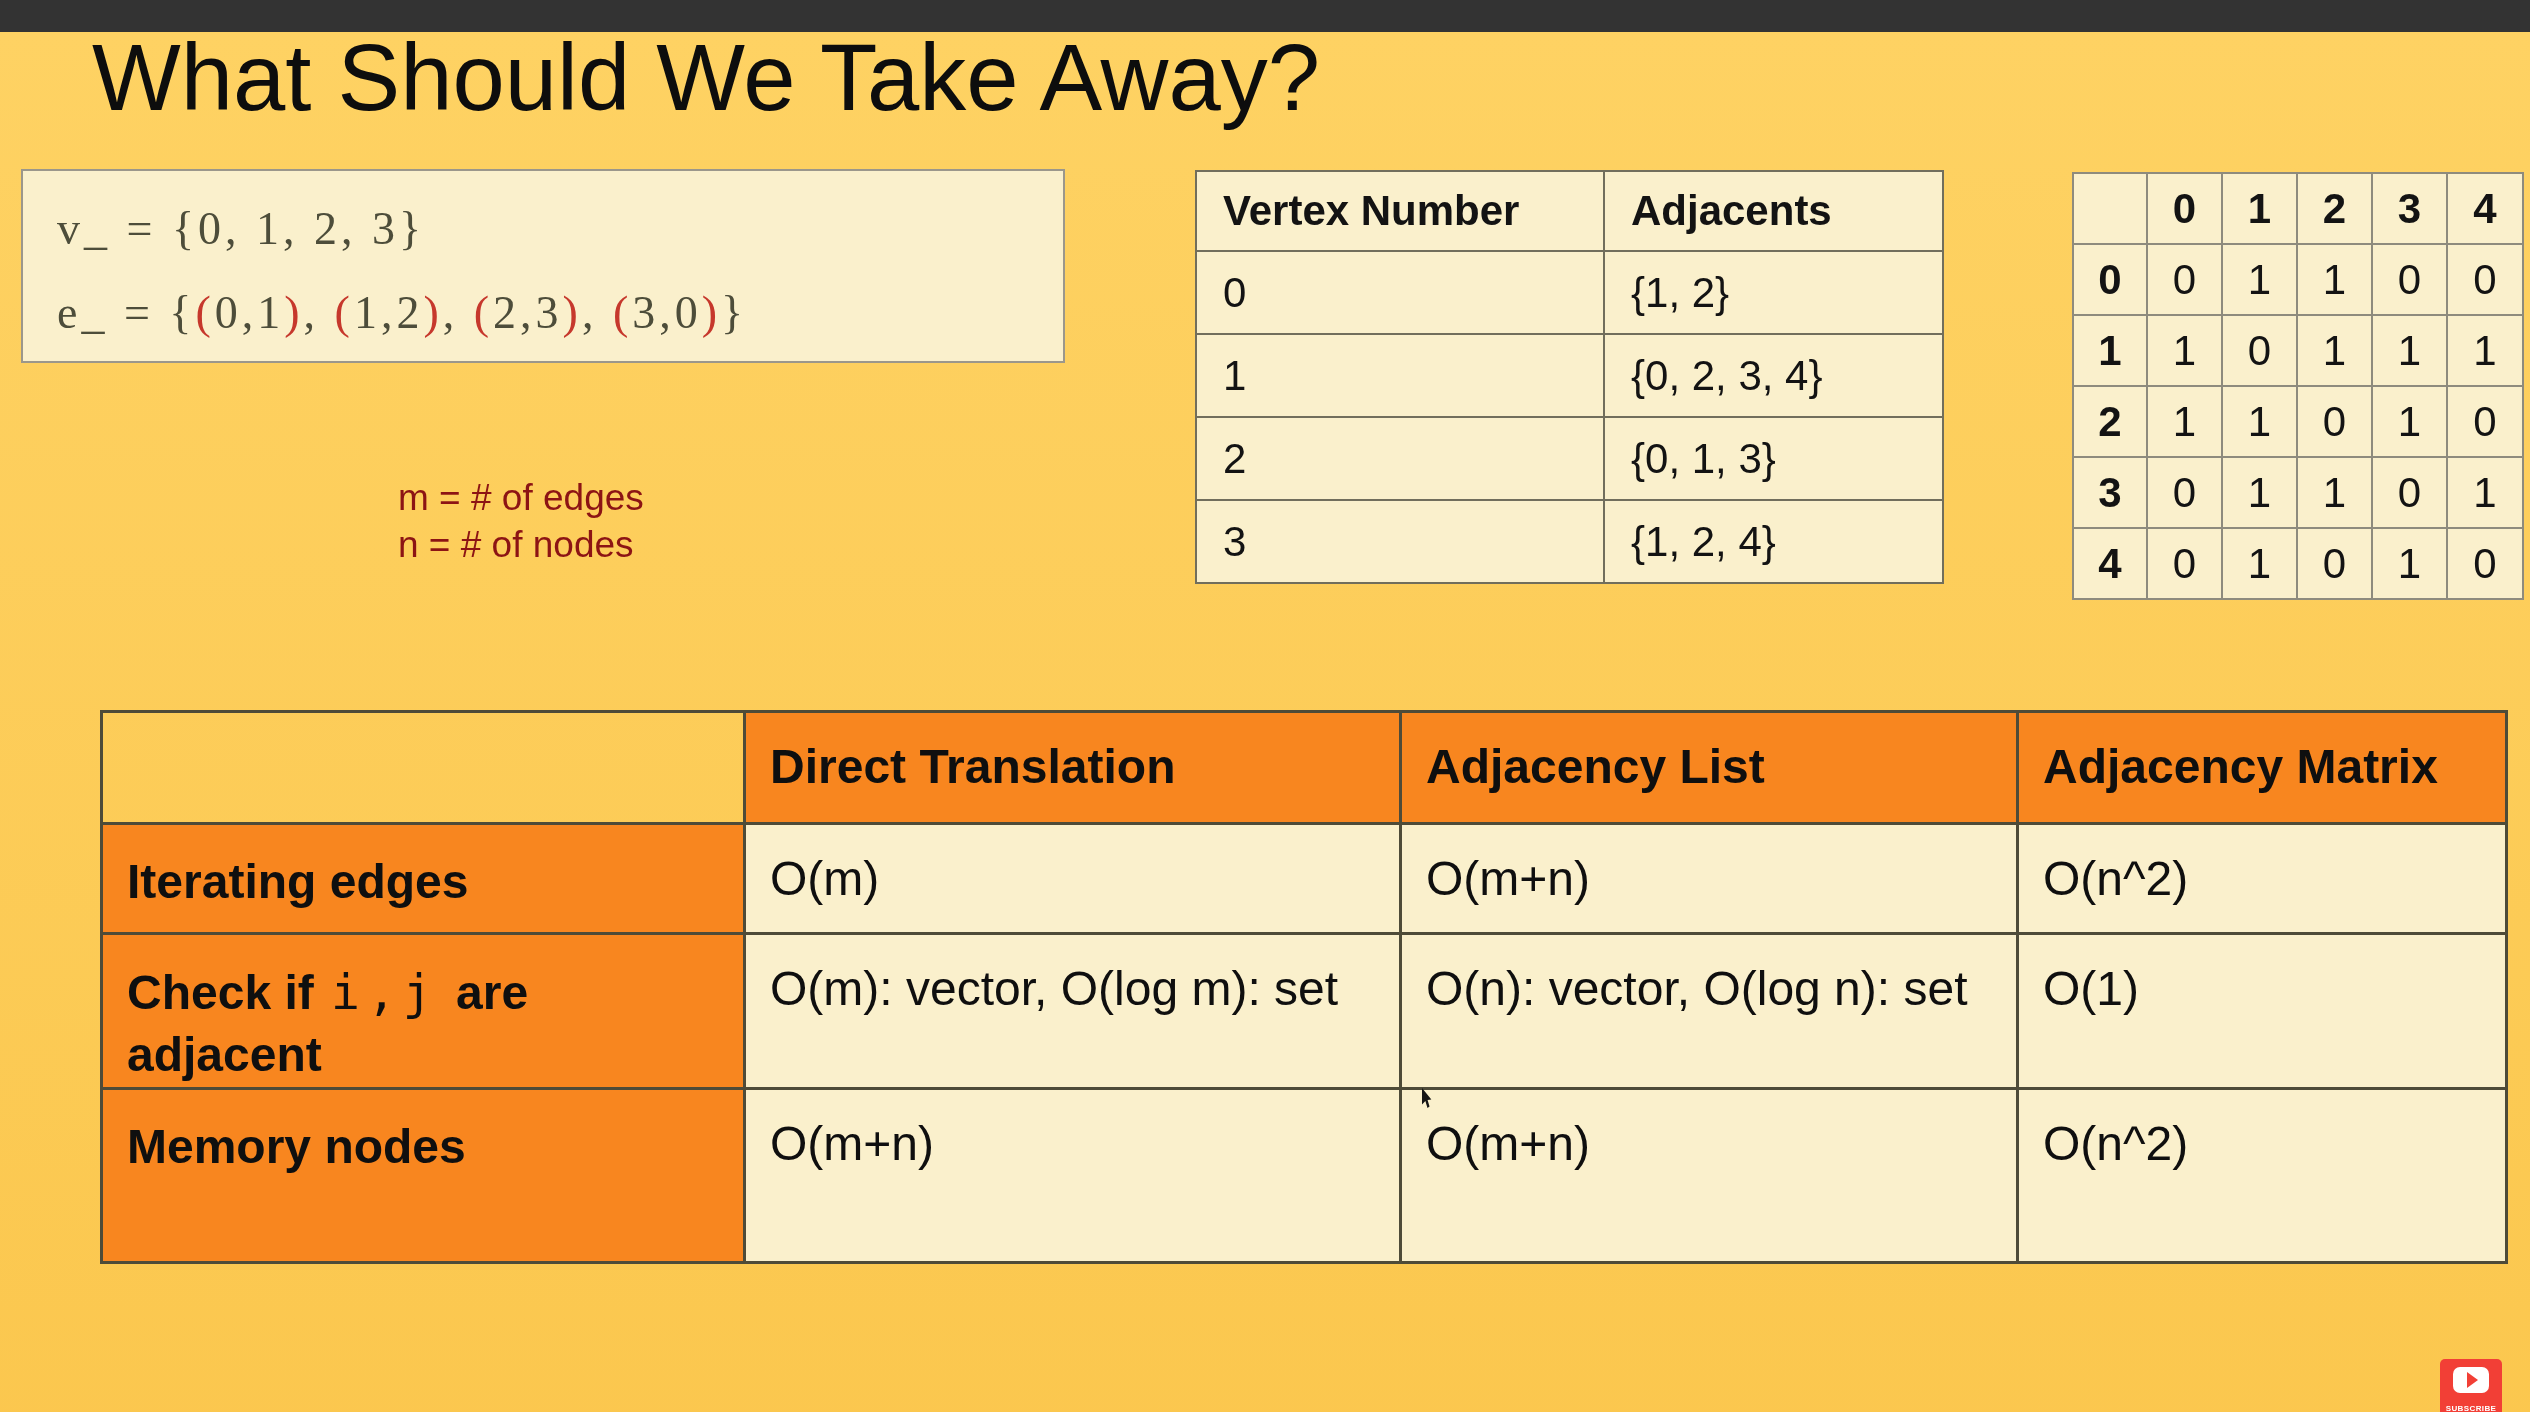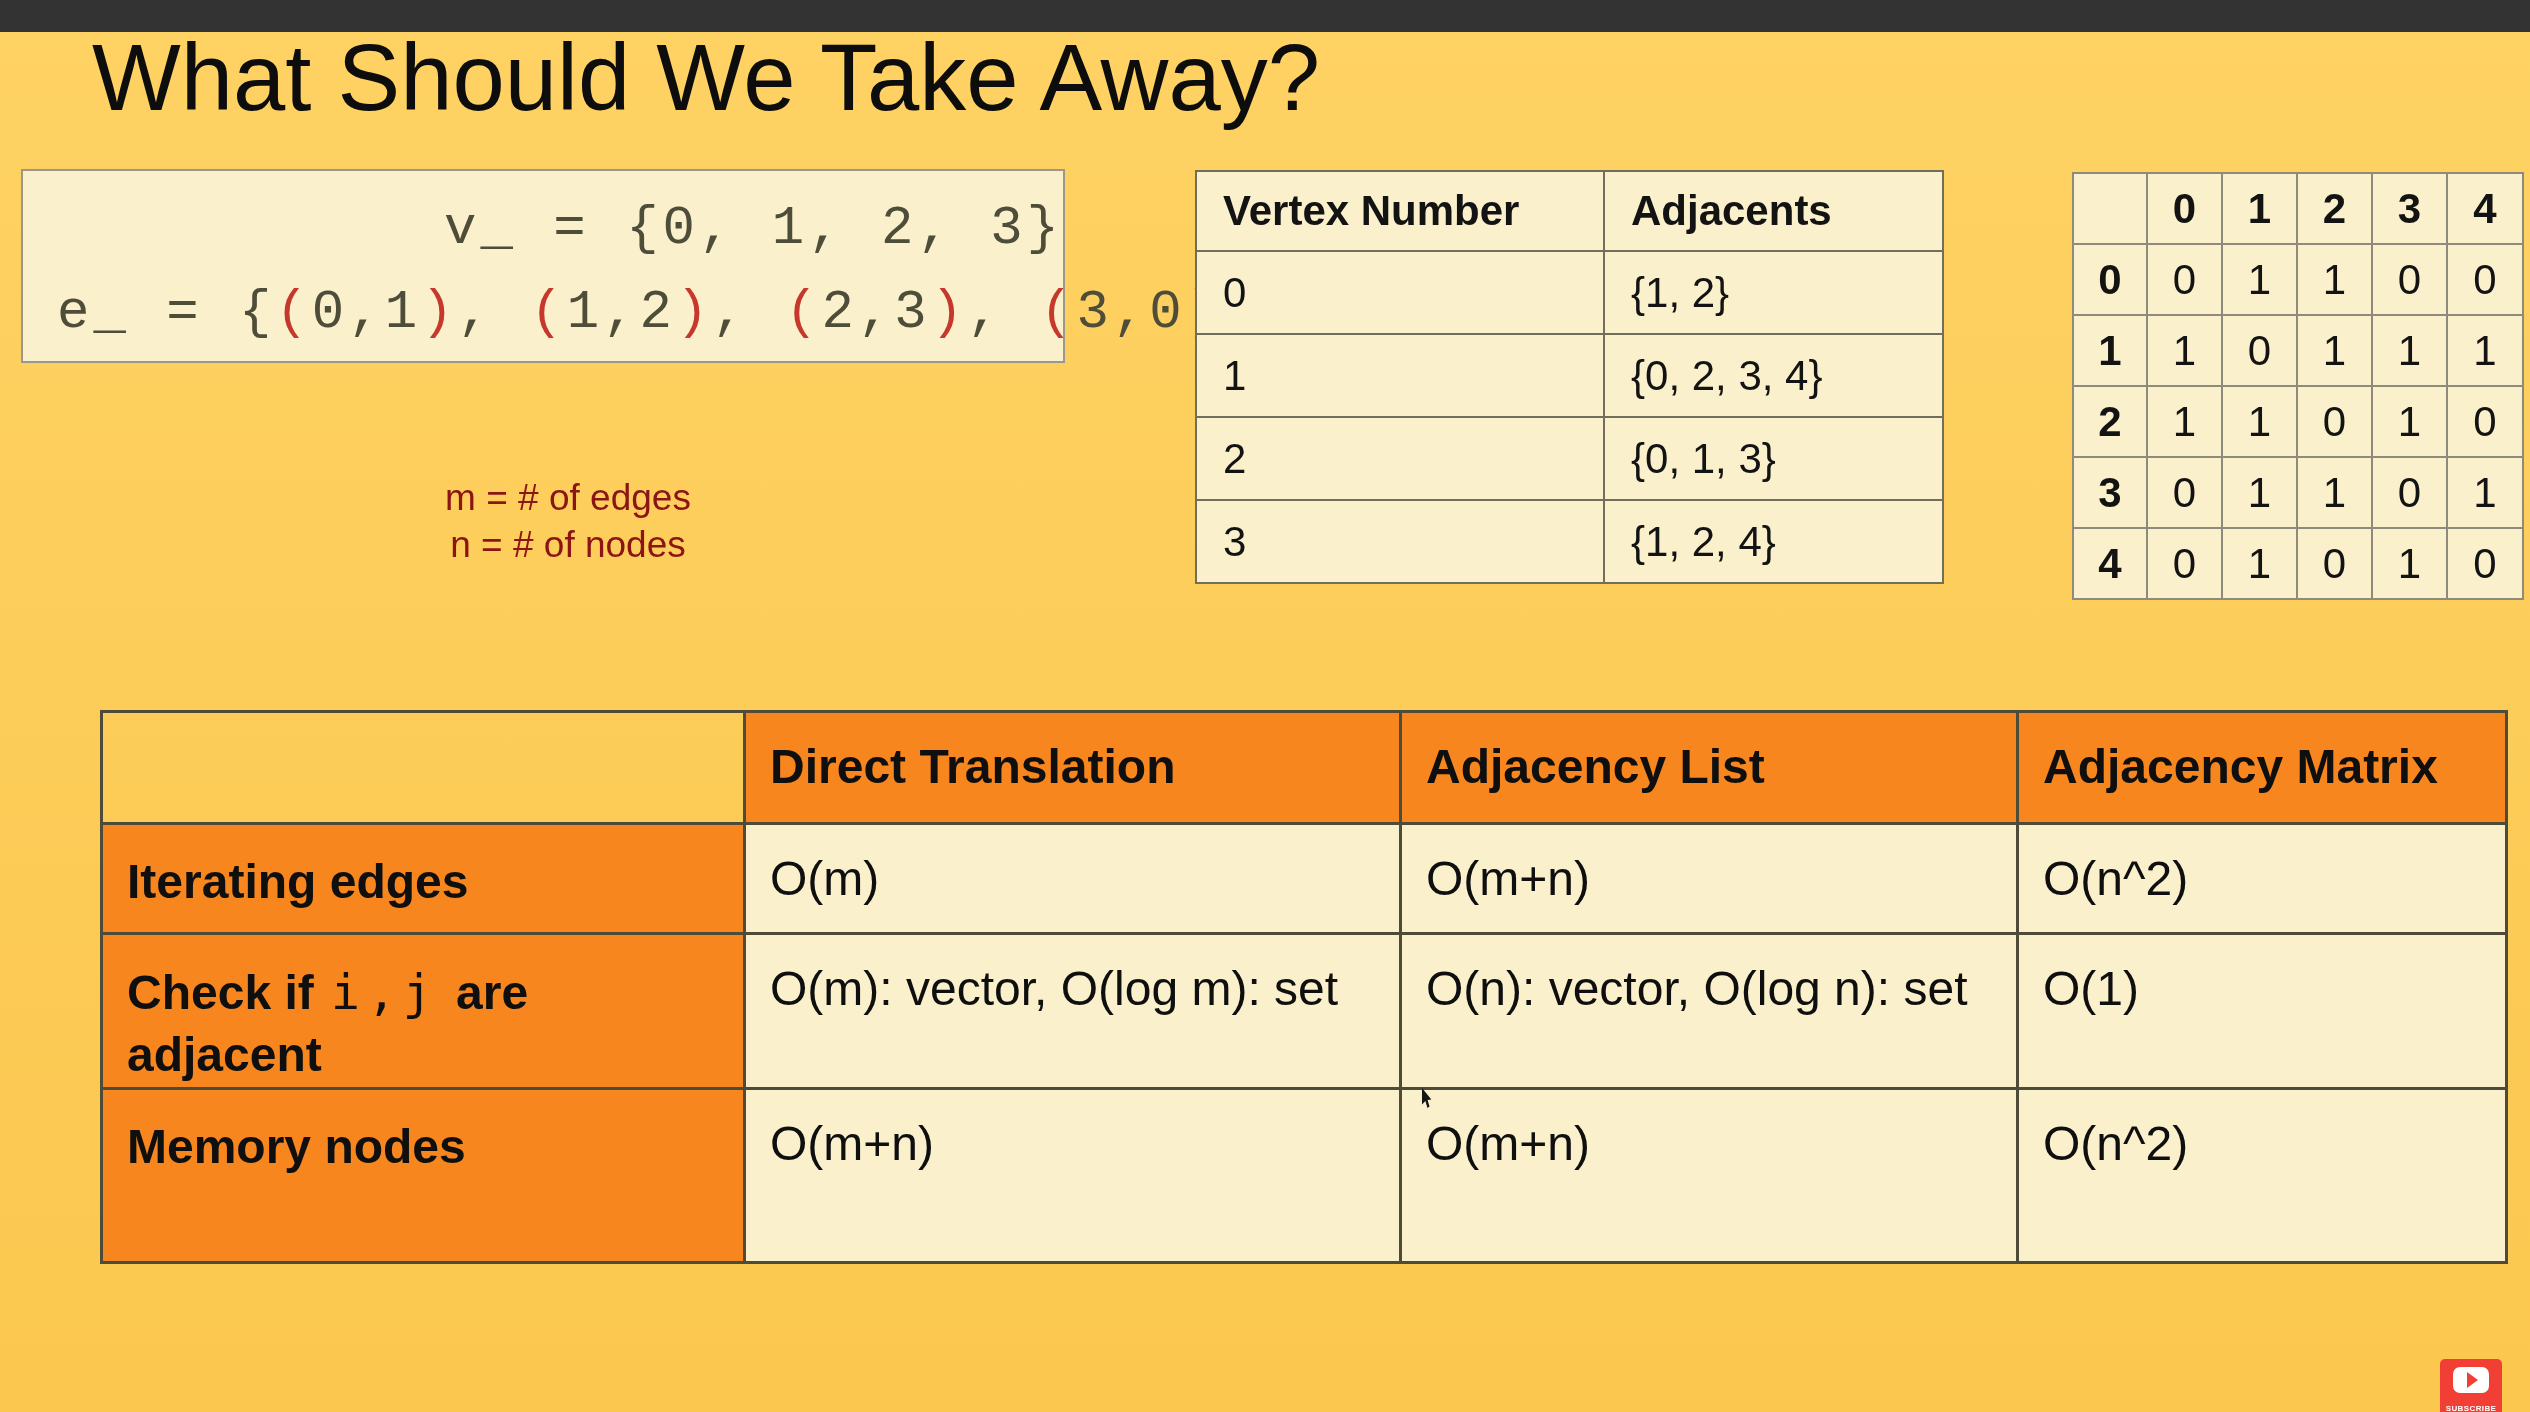--- a/index.html
+++ b/index.html
@@ -22,29 +22,29 @@
     font-size:94px; font-weight:400; letter-spacing:0; color:#0d0d0d;
     line-height:1.15; white-space:nowrap;
   }
   
   .code-box{
     position:absolute; left:21px; top:137px; width:1044px; height:194px;
     box-sizing:border-box; background:var(--cream);
     border:2px solid #9B978B; padding:16px 0 0 34px;
   }
   .code-line{
-    font-family:Liberation Mono, monospace;
-    font-size:54px; letter-spacing:4px; line-height:84px;
-    color:var(--code-plain); white-space:nowrap;text-align:right;
+    font-family:Liberation Serif, serif;
+    font-size:46px; letter-spacing:4px; line-height:84px;
+    color:var(--code-plain); white-space:nowrap;
   }
   .seg-red{color:var(--code-red);}
   
   .legend{
     position:absolute; left:398px; top:442px; width:340px;
-    text-align:center; color:var(--dark-red);
+    color:var(--dark-red);
     font-size:37px; line-height:47px;
   }
   
   .vtable{
     position:absolute; left:1195px; top:138px; width:747px;
     border-collapse:collapse; table-layout:fixed; background:var(--cream);
   }
   .vtable th,.vtable td{
     border:2px solid var(--border-mid); text-align:left;
     padding:0 16px 0 26px; vertical-align:middle; font-size:42px; color:#131313;

